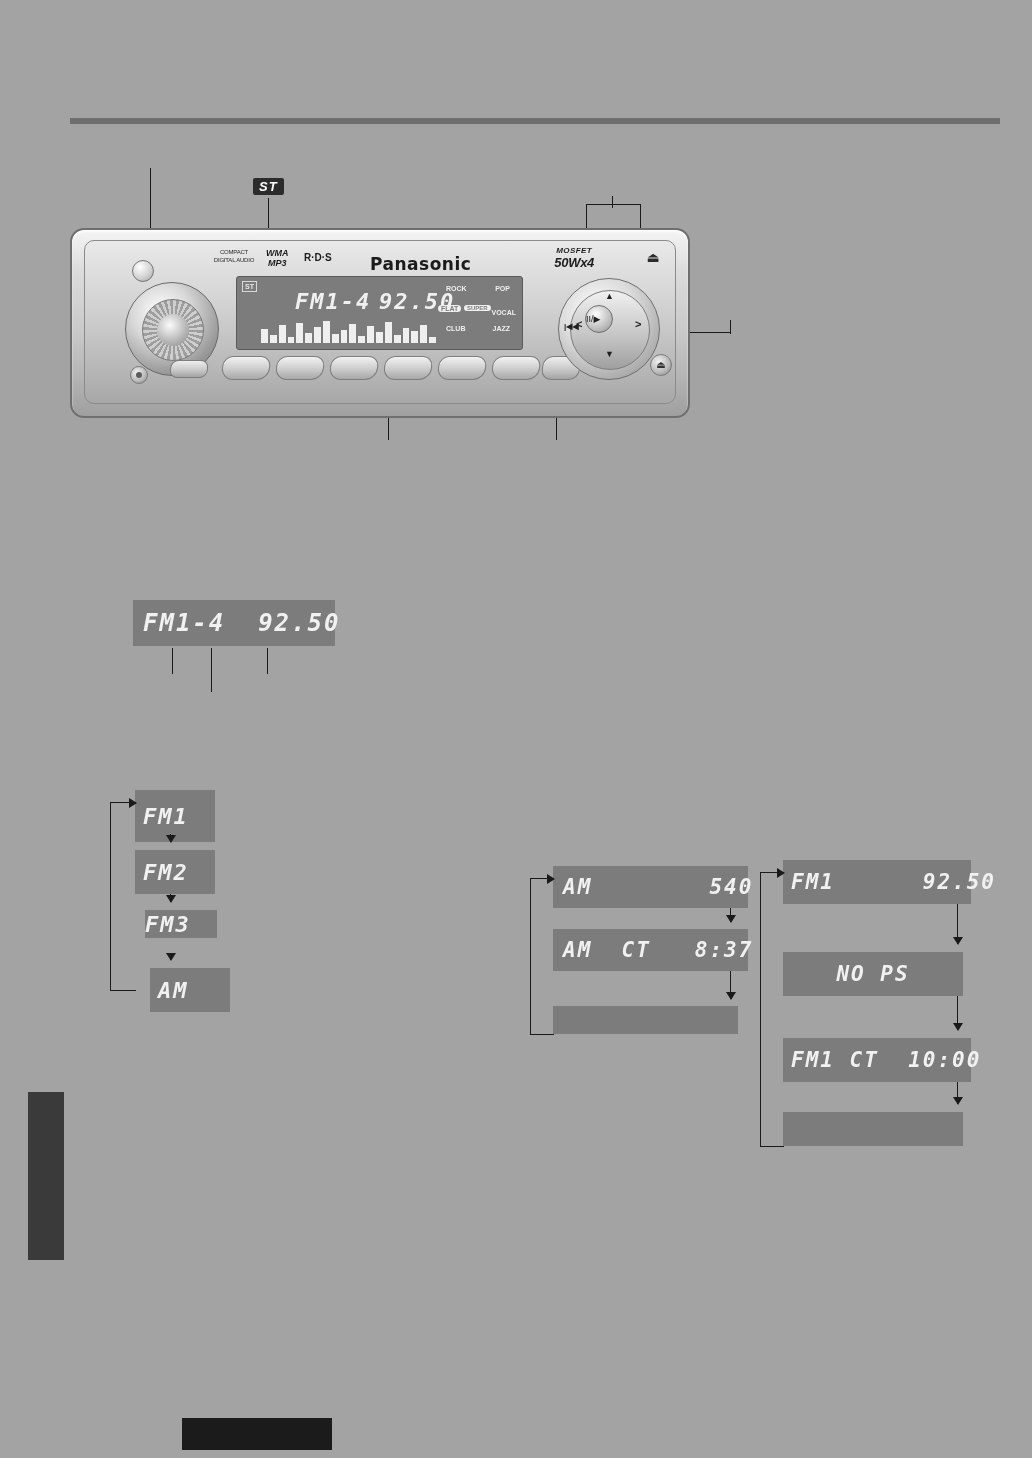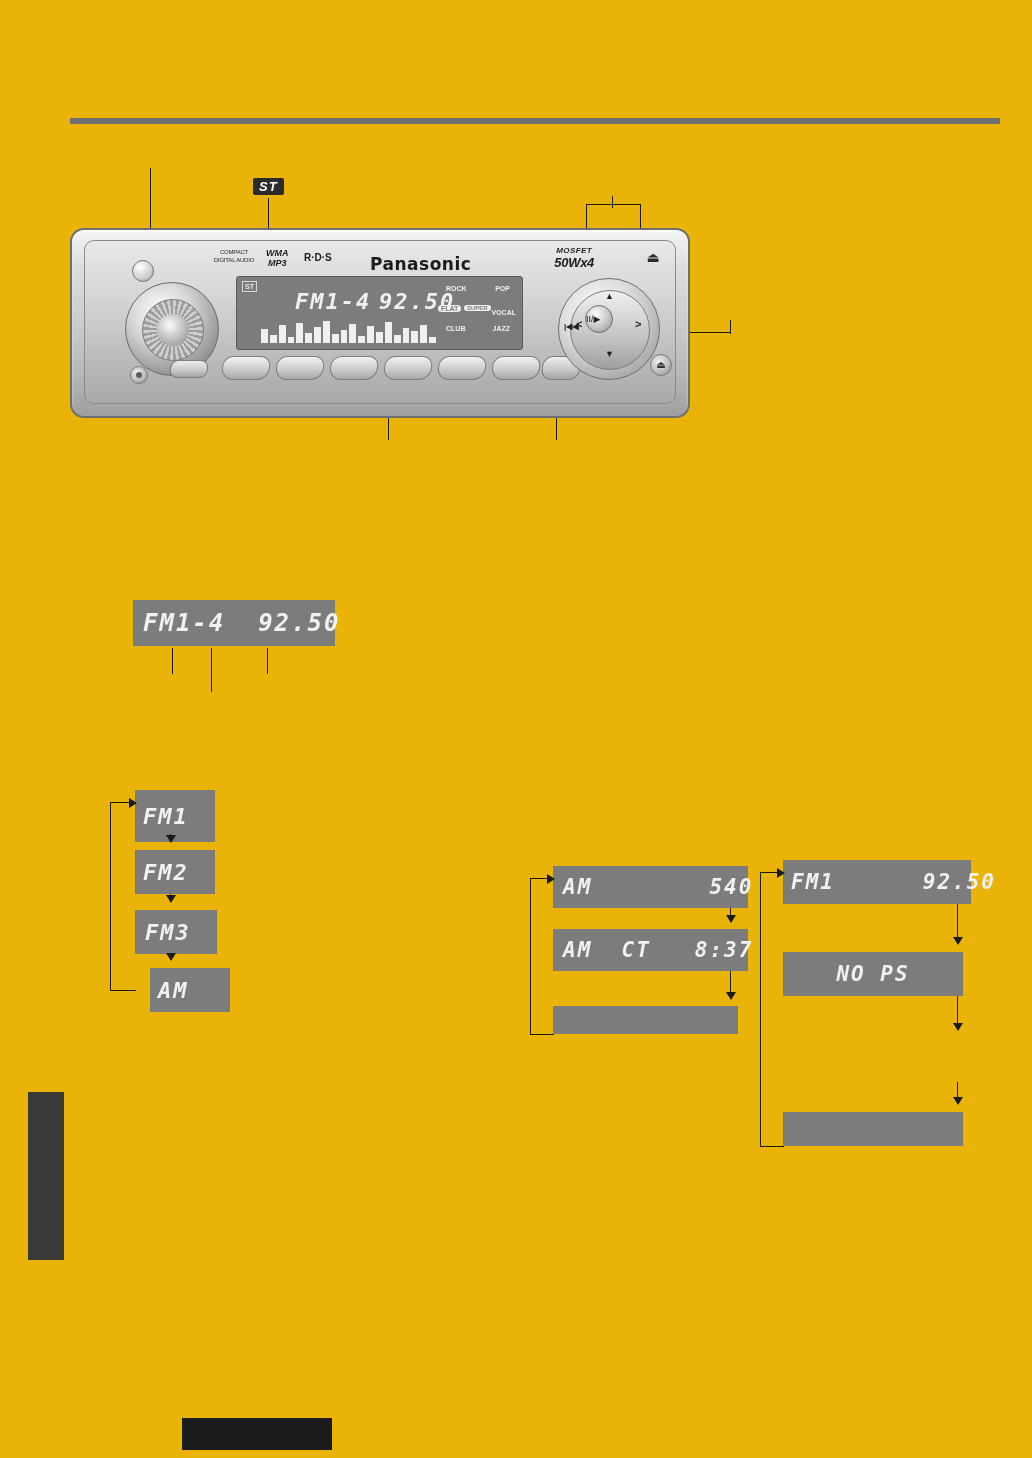--- a/index.html
+++ b/index.html
@@ -10,21 +10,21 @@
   body {
     width: 1032px;
     height: 1458px;
     position: relative;
     font-family: "Liberation Sans", sans-serif;
     overflow: hidden;
   }
   .page {
     position: absolute;
     inset: 0;
-    background: #eab308;
+    background: #a3a3a3;
   }
   
   .top-rule {
     position: absolute;
     left: 70px;
     top: 118px;
     width: 930px;
     height: 6px;
     background: #6e6e6e;
   }
@@ -533,21 +533,21 @@
     </div>
   </div>
 
   <div class="lcdpanel" style="left:133px; top:600px; width:192px; height:46px; font-size:24px; padding-left:10px;text-align:center;">FM1-4  92.50</div>
   <div class="line-v" style="left:172px; top:648px; height:26px;"></div>
   <div class="line-v" style="left:211px; top:648px; height:44px;"></div>
   <div class="line-v" style="left:267px; top:648px; height:26px;"></div>
 
   <div class="lcdpanel" style="left:135px; top:790px; width:72px; height:52px; font-size:22px; padding-left:8px;">FM1</div>
   <div class="lcdpanel" style="left:135px; top:850px; width:72px; height:44px; font-size:22px; padding-left:8px;">FM2</div>
-  <div class="lcdpanel" style="left:135px; top:910px; width:72px; height:44px; font-size:22px; padding-left:10px;">FM3</div>
+  <div class="lcdpanel" style="left:145px; top:910px; width:72px; height:28px; font-size:22px; padding-left:0;">FM3</div>
   <div class="lcdpanel" style="left:150px; top:968px; width:72px; height:44px; font-size:22px; padding-left:8px;">AM</div>
 
   <div class="line-v arrow-down" style="left:170px; top:834px; height:8px;"></div>
   <div class="line-v arrow-down" style="left:170px; top:894px; height:8px;"></div>
   <div class="line-v arrow-down" style="left:170px; top:954px; height:6px;"></div>
 
   <div class="line-h" style="left:110px; top:990px; width:26px;"></div>
   <div class="line-v" style="left:110px; top:802px; height:189px;"></div>
   <div class="line-h arrow-right" style="left:110px; top:802px; width:26px;"></div>
 
@@ -556,20 +556,21 @@
   <div class="blank-panel" style="left:553px; top:1006px; width:185px; height:28px;"></div>
 
   <div class="line-v arrow-down" style="left:730px; top:908px; height:14px;"></div>
   <div class="line-v arrow-down" style="left:730px; top:971px; height:28px;"></div>
   <div class="line-h" style="left:530px; top:1034px; width:24px;"></div>
   <div class="line-v" style="left:530px; top:878px; height:157px;"></div>
   <div class="line-h arrow-right" style="left:530px; top:878px; width:24px;"></div>
 
   <div class="lcdpanel" style="left:783px; top:860px; width:180px; height:44px; font-size:21px; padding-left:8px;">FM1      92.50</div>
   <div class="lcdpanel" style="left:783px; top:952px; width:180px; height:44px; font-size:21px; justify-content:center;">NO PS</div>
+  <div class="lcdpanel" style="left:783px; top:1038px; width:180px; height:44px; font-size:21px; padding-left:8px;">FM1 CT  10:00</div>
   <div class="blank-panel" style="left:783px; top:1112px; width:180px; height:34px;"></div>
 
   <div class="line-v arrow-down" style="left:957px; top:904px; height:40px;"></div>
   <div class="line-v arrow-down" style="left:957px; top:996px; height:34px;"></div>
   <div class="line-v arrow-down" style="left:957px; top:1082px; height:22px;"></div>
   <div class="line-h" style="left:760px; top:1146px; width:24px;"></div>
   <div class="line-v" style="left:760px; top:872px; height:275px;"></div>
   <div class="line-h arrow-right" style="left:760px; top:872px; width:24px;"></div>
 
 </div>

